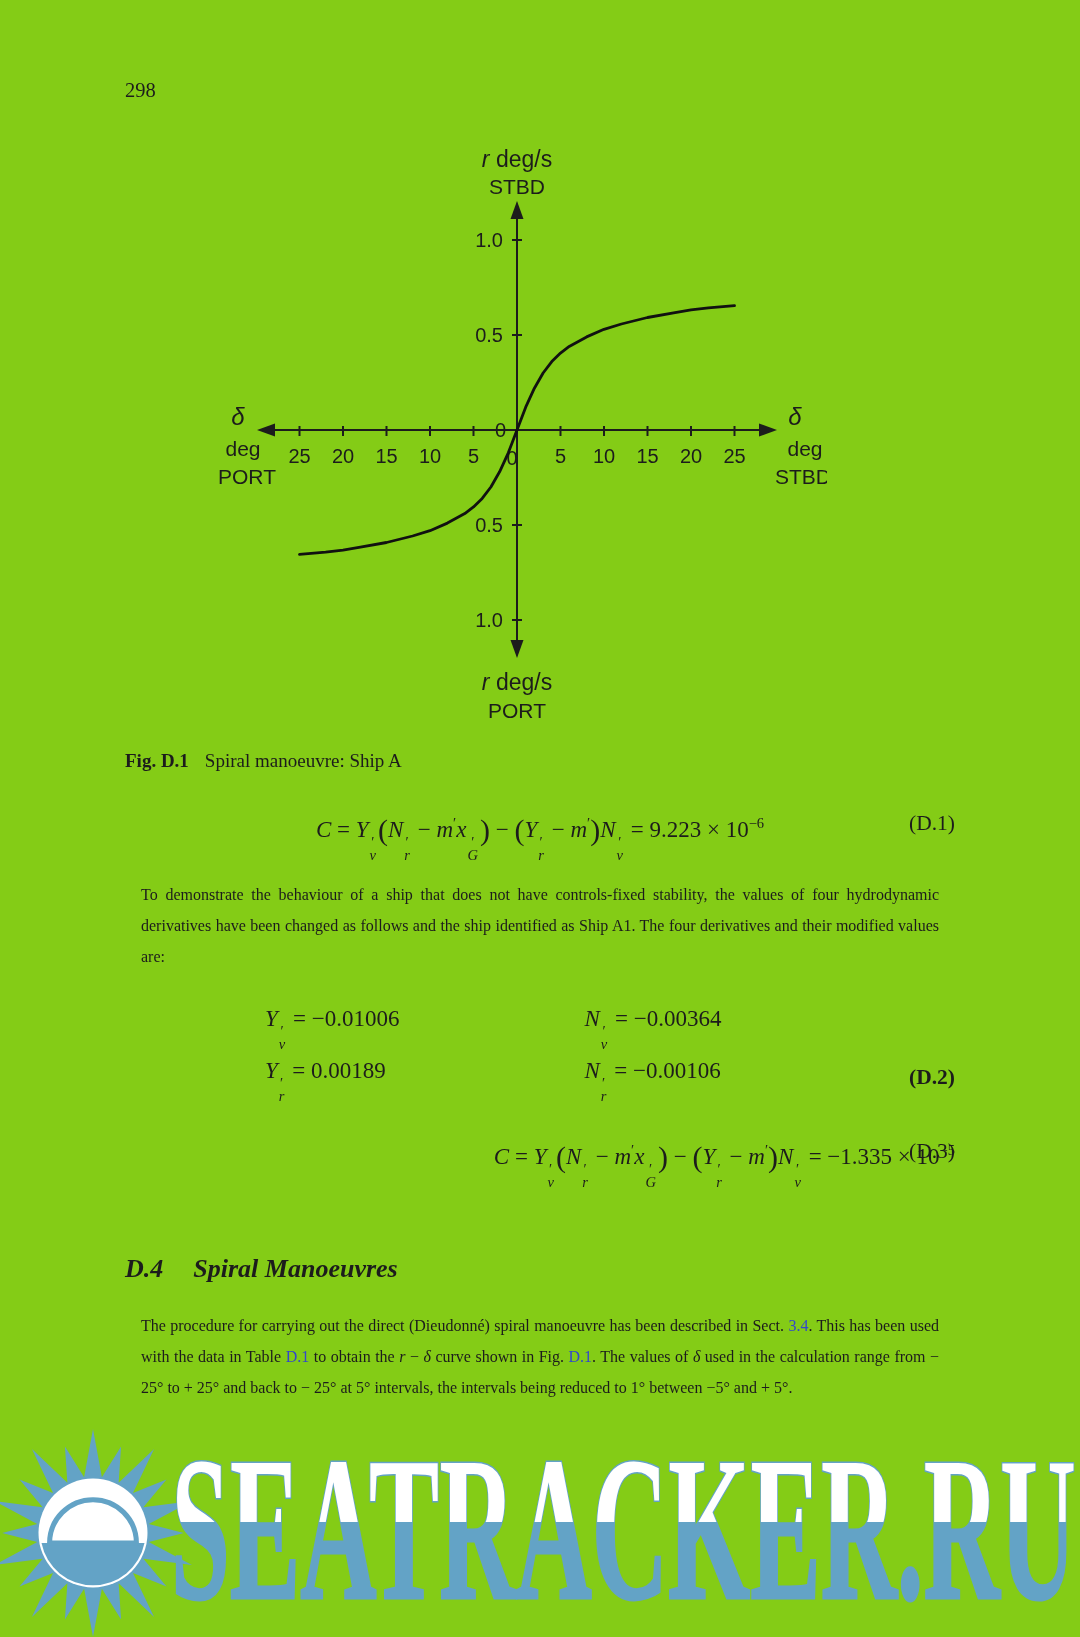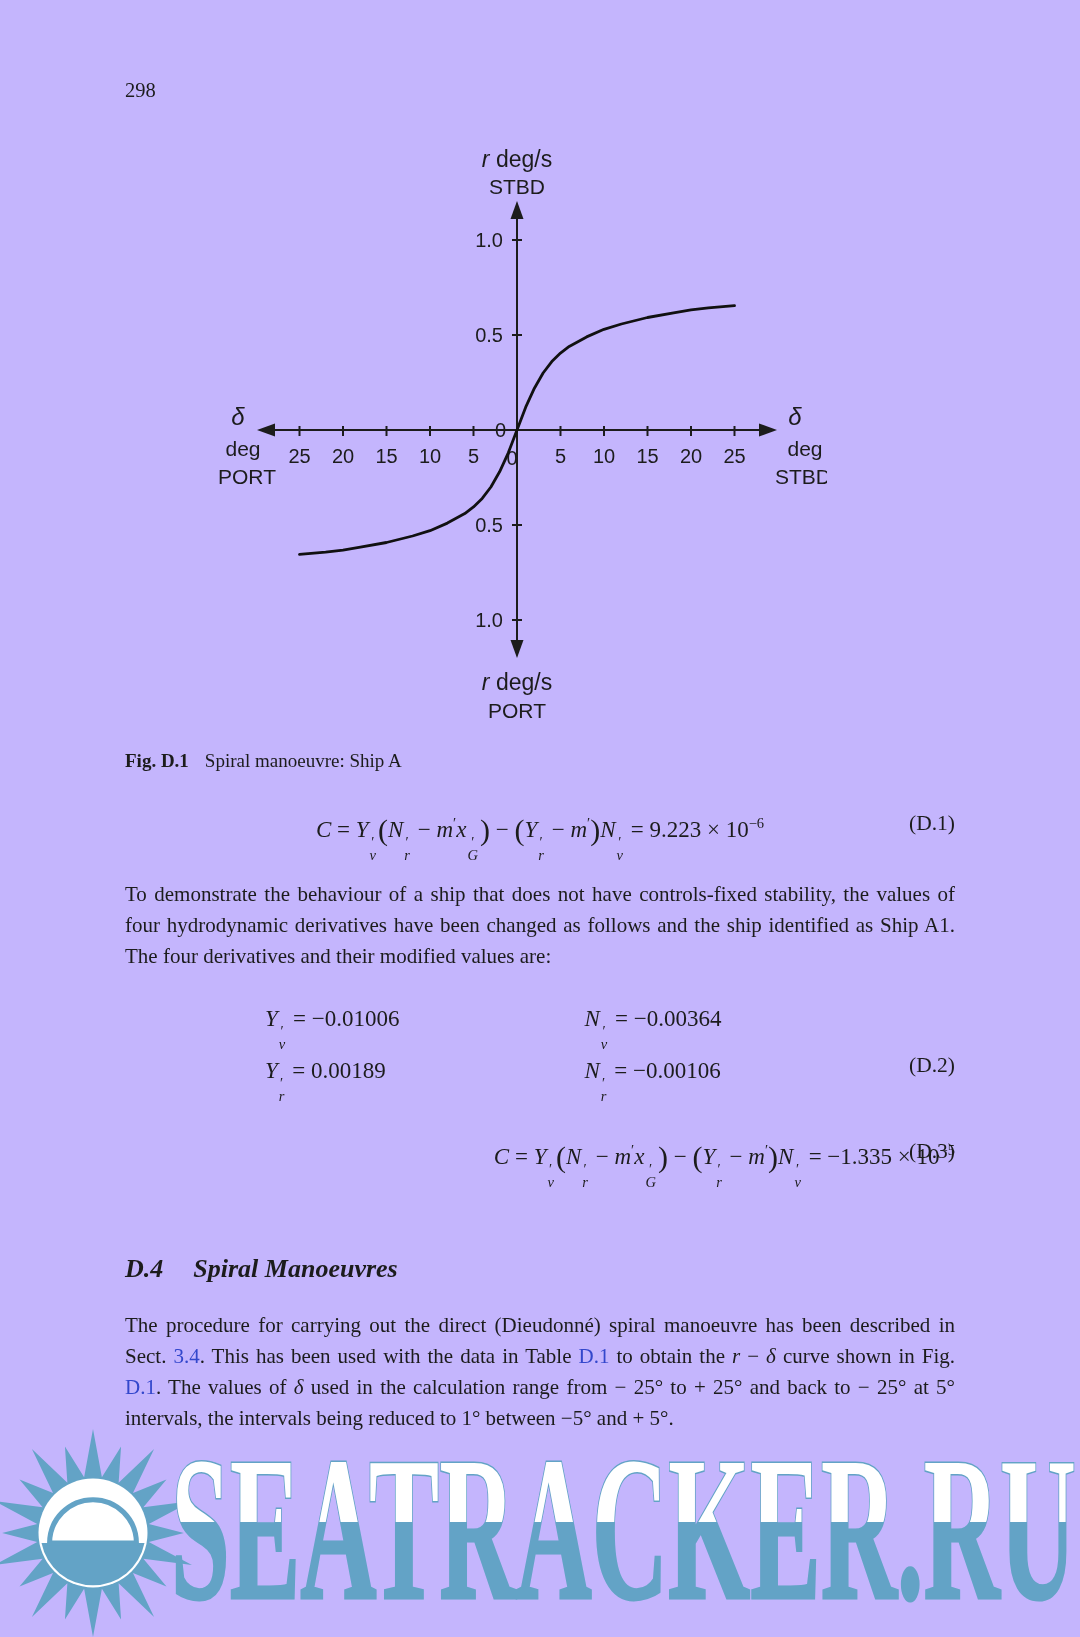--- a/index.html
+++ b/index.html
@@ -1,20 +1,20 @@
 <!DOCTYPE html>
 <html><head>
 <meta charset="utf-8">
 <style>
   html,body{margin:0;padding:0;background:#ffffff;}
   .page{
     position:relative;
     width:1080px;height:1637px;
     margin:0 auto;
-    background:#c4b5fd;
+    background:#84cc16;
     box-sizing:border-box;
     padding:78px 125px 0 125px;
     font-family:"Liberation Serif",serif;
     color:#1c1c1c;
     overflow:hidden;
   }
   
   .running-header{display:flex;justify-content:space-between;align-items:baseline;font-size:20.5px;line-height:25px;}
   
   .fig{margin:30px 0 0 82px;padding:0;}
@@ -31,23 +31,23 @@
   .eqrow-d3{margin-top:28px;text-align:right;}
   .eq i{font-style:italic;}
   .eq sup{font-size:14.5px;}
   .ps{display:inline-flex;flex-direction:column;align-items:center;font-size:14.5px;line-height:11px;vertical-align:-10px;margin:0 2px 0 1px;}
   .ps .ps-t{font-style:normal;height:13px;}
   .ps .ps-b{font-style:italic;}
   .bp{font-size:30px;vertical-align:-3px;}
   .eqnum{position:absolute;right:0;font-size:21.5px;}
   .eqblock{position:relative;margin-top:26px;font-size:23px;line-height:42px;}
   .eqcols{display:flex;margin-left:140px;gap:185px;}
-  .eqnum-d2{bottom:16px;}
-  
-  .body-text{margin:0;font-size:21px;line-height:31px;text-align:justify;}
+  .eqnum-d2{bottom:4px;font-weight:bold;}
+  
+  .body-text{margin:16px;font-size:16px;line-height:31px;text-align:justify;}
   .p1{margin-top:18px;}
   .so-that{margin-top:18px;text-align:left;}
   .p2{margin-top:24px;}
   .ref-link{color:#3347cc;cursor:pointer;}
   .it{font-style:italic;}
   
   .section-heading{margin:64px 0 6px 0;font-size:26px;line-height:34px;font-weight:bold;font-style:italic;}
   .section-heading .sh-num{margin-right:30px;}
   
   .watermark{position:absolute;left:0;top:1424px;width:860px;height:213px;pointer-events:none;}

